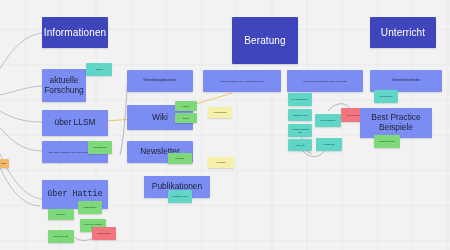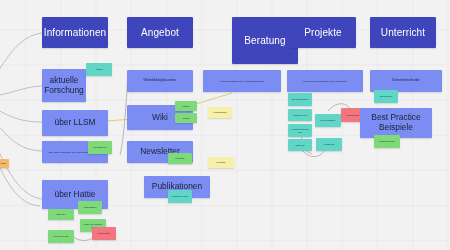--- a/index.html
+++ b/index.html
@@ -91,29 +91,23 @@
     <defs>
       <marker id="arrowGray" markerWidth="4" markerHeight="4" refX="3" refY="2" orient="auto">
         <path d="M0,0 L4,2 L0,4 z" fill="#9d9d9d"></path>
       </marker>
     </defs>
   </svg>
 
   <div class="node header" style="left:42px; top:17px; width:66px; height:31px;">
     <span>Informationen</span>
   </div>
-  <div class="node header" style="left:127px; top:17px; width:66px; height:31px;">
-    <span>Angebot</span>
-  </div>
   <div class="node header" style="left:212px; top:17px; width:66px; height:47px;margin-left:20px;">
     <span>Beratung</span>
   </div>
-  <div class="node header" style="left:290px; top:17px; width:66px; height:31px;">
-    <span>Projekte</span>
-  </div>
   <div class="node header" style="left:370px; top:17px; width:66px; height:31px;">
     <span>Unterricht</span>
   </div>
 
   <div class="node periwinkle big" style="left:42px; top:69px; width:44px; height:33px;">
     <span>aktuelle Forschung</span>
   </div>
   <div class="node teal micro" style="left:86px; top:63px; width:26px; height:13px;">
     <span>Aktuelles</span>
   </div>
@@ -122,21 +116,21 @@
     <span>über LLSM</span>
   </div>
 
   <div class="node periwinkle tiny" style="left:42px; top:141px; width:66px; height:22px;">
     <span>über LSM (allgemeine Inf. Lernen sichtbar machen)</span>
   </div>
   <div class="node green micro" style="left:88px; top:141px; width:24px; height:13px;">
     <span>LSM Einsteigen</span>
   </div>
 
-  <div class="node periwinkle big" style="left:42px; top:180px; width:66px; height:29px;">
+  <div class="node periwinkle big" style="left:42px; top:180px; width:66px; height:29px;font-family:Liberation Mono, monospace;">
     <span>über Hattie</span>
   </div>
   <div class="node green micro" style="left:78px; top:201px; width:24px; height:13px;">
     <span>Hatties Studien</span>
   </div>
   <div class="node green micro" style="left:48px; top:209px; width:26px; height:11px;">
     <span>Links LSM</span>
   </div>
   <div class="node green micro" style="left:80px; top:219px; width:26px; height:13px;">
     <span>Fragen und Antworten LSM</span>

